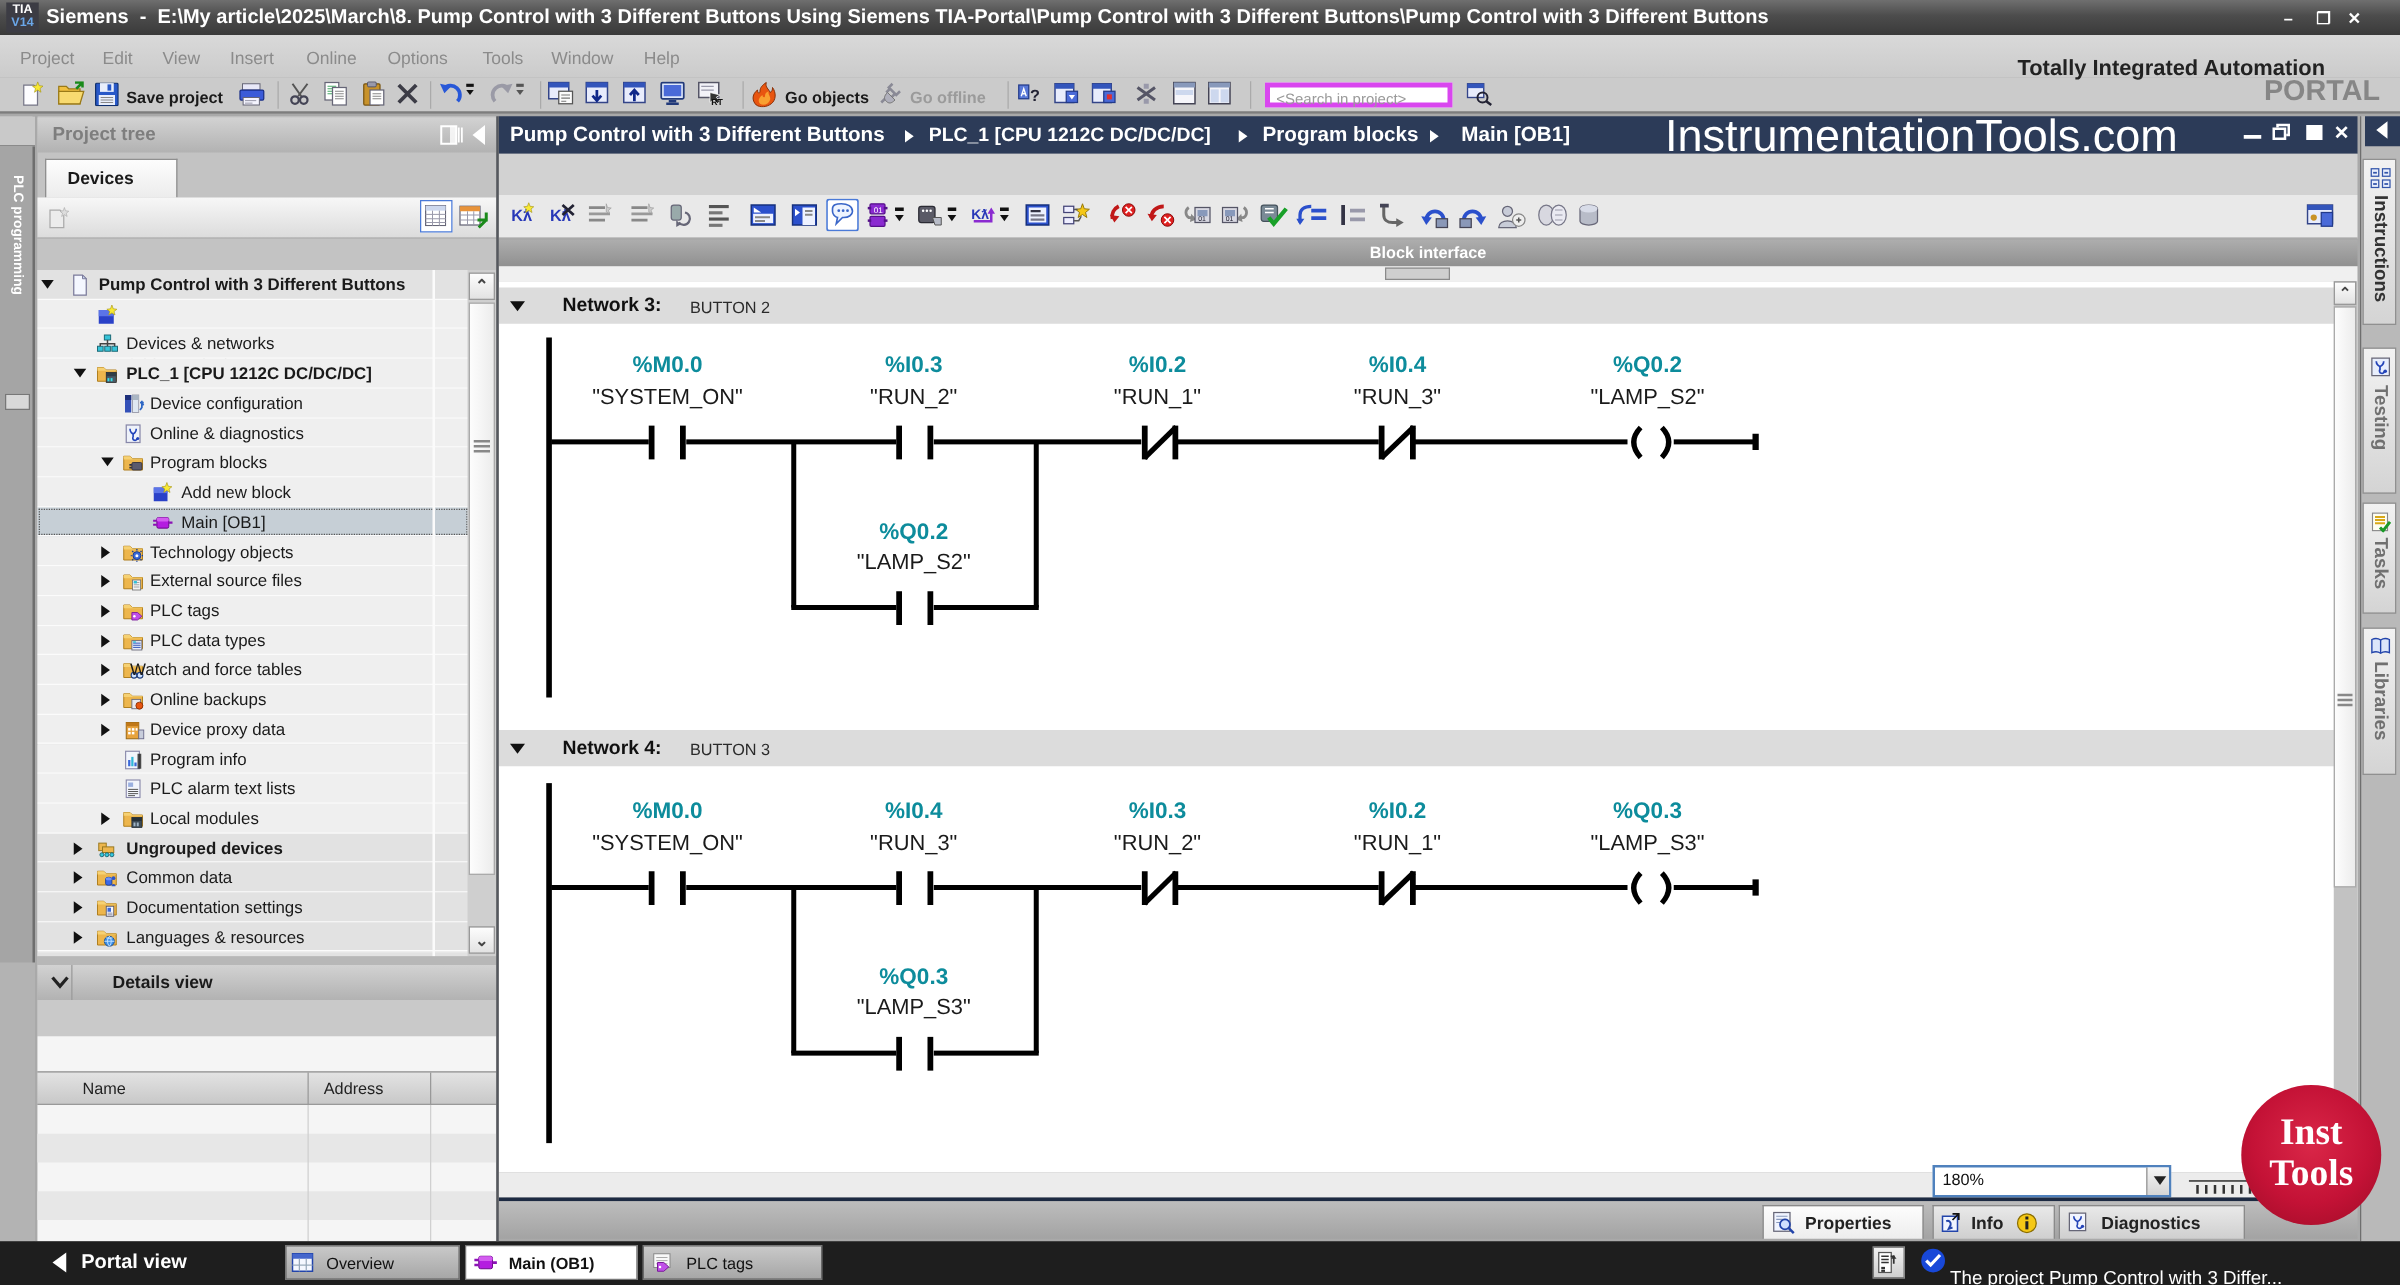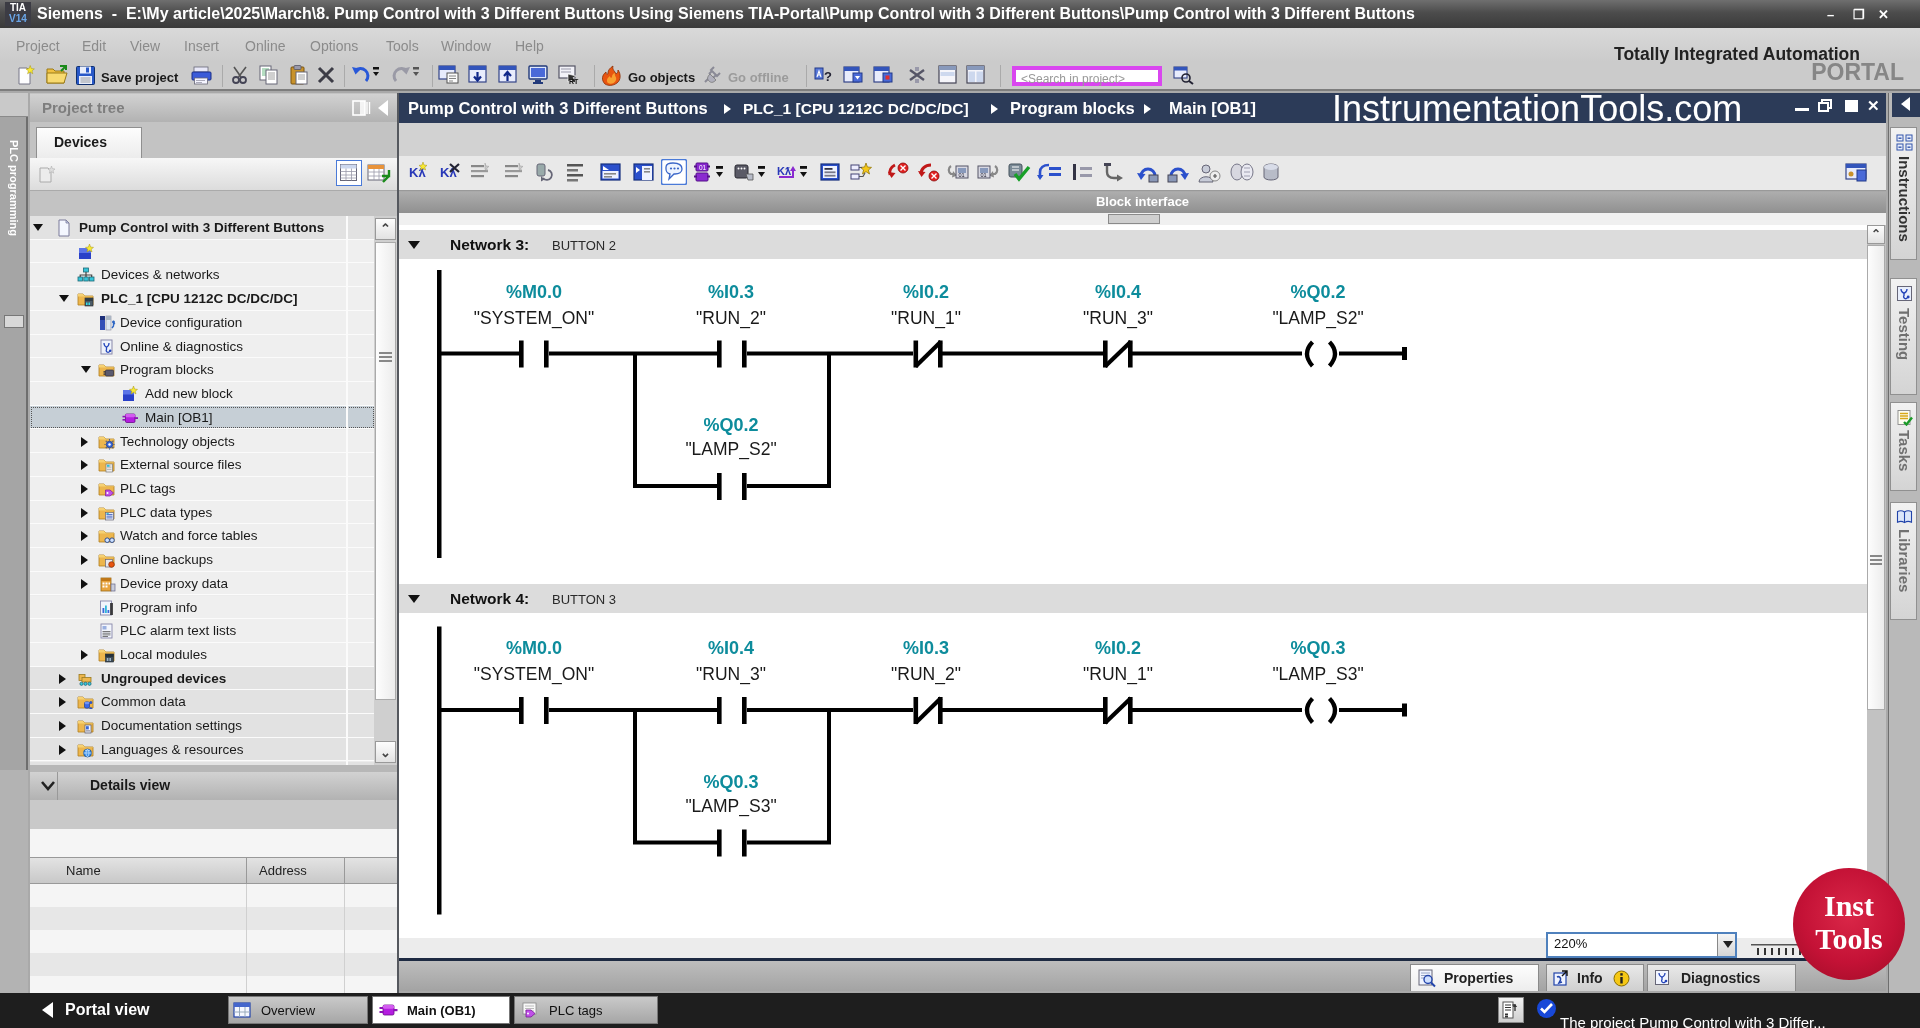--- a/index.html
+++ b/index.html
@@ -453,21 +453,21 @@
         </div>
     <div class="trow" style="top:308.4px;">
           <div class="arr right" style="left:51px;"></div>
           <svg class="ticon" style="left:68px;" viewBox="0 0 18 18">
             <path d="M1 5 L1 15 L16 15 L16 6 L8 6 L6 4 L1 4 Z" fill="#edb64d" stroke="#b07f1e" stroke-width="0.8"></path>
             <path d="M1 6.5 L16 6.5 L16 6 L8 6 L6 4 L1 4 Z" fill="#f6d173"></path>
             <circle cx="9.2" cy="13.2" r="2.3" fill="#cfe2ff" stroke="#224488" stroke-width="0.9"></circle>
             <circle cx="14" cy="13.2" r="2.3" fill="#cfe2ff" stroke="#224488" stroke-width="0.9"></circle>
             <path d="M11.5 13 Q11.6 12 12 13" stroke="#224488" stroke-width="0.9" fill="none"></path>
           </svg>
-          <div class="lbl" style="left:90px;">Watch and force tables</div>
+          <div class="lbl" style="left:74px;">Watch and force tables</div>
         </div>
     <div class="trow" style="top:332.1px;">
           <div class="arr right" style="left:51px;"></div>
           <svg class="ticon" style="left:68px;" viewBox="0 0 18 18">
             <path d="M1 5 L1 15 L16 15 L16 6 L8 6 L6 4 L1 4 Z" fill="#edb64d" stroke="#b07f1e" stroke-width="0.8"></path>
             <path d="M1 6.5 L16 6.5 L16 6 L8 6 L6 4 L1 4 Z" fill="#f6d173"></path>
             <rect x="7.5" y="8.5" width="7" height="7.5" fill="#e8e8ee" stroke="#667" stroke-width="0.7"></rect>
             <circle cx="13.5" cy="13.5" r="2.8" fill="#e85510" stroke="#8a2f05" stroke-width="0.7"></circle>
           </svg>
           <div class="lbl" style="left:90px;">Online backups</div>
@@ -880,21 +880,21 @@
           <text class="tag" x="135" y="455">"SYSTEM_ON"</text>
           <text class="tag" x="332" y="455">"RUN_3"</text>
           <text class="tag" x="527" y="455">"RUN_2"</text>
           <text class="tag" x="719" y="455">"RUN_1"</text>
           <text class="tag" x="919" y="455">"LAMP_S3"</text>
           <text class="addr" x="332" y="562.5">%Q0.3</text>
           <text class="tag" x="332" y="586.5">"LAMP_S3"</text>
         </svg>
   </div>
   <div class="abs" id="zoomrow">
-    <div class="abs" id="zoombox" style="top:-6px;">220%</div>
+    <div class="abs" id="zoombox" style="top:-6px;">180%</div>
     <div class="abs" id="zoomarr" style="top:-4px;">
       <div style="position:absolute;left:5px;top:7px;width:0;height:0;border-left:5px solid transparent;border-right:5px solid transparent;border-top:7px solid #222;"></div>
     </div>
     <svg class="abs" style="left:1352px;top:4px;" width="135" height="14" viewBox="0 0 135 14">
       <rect x="0" y="2" width="112" height="1.5" fill="#555"></rect>
       <g fill="#333">
         <rect x="6" y="6" width="2" height="7"></rect>
             <rect x="13" y="6" width="2" height="7"></rect>
             <rect x="20" y="6" width="2" height="7"></rect>
             <rect x="27" y="6" width="2" height="7"></rect>

